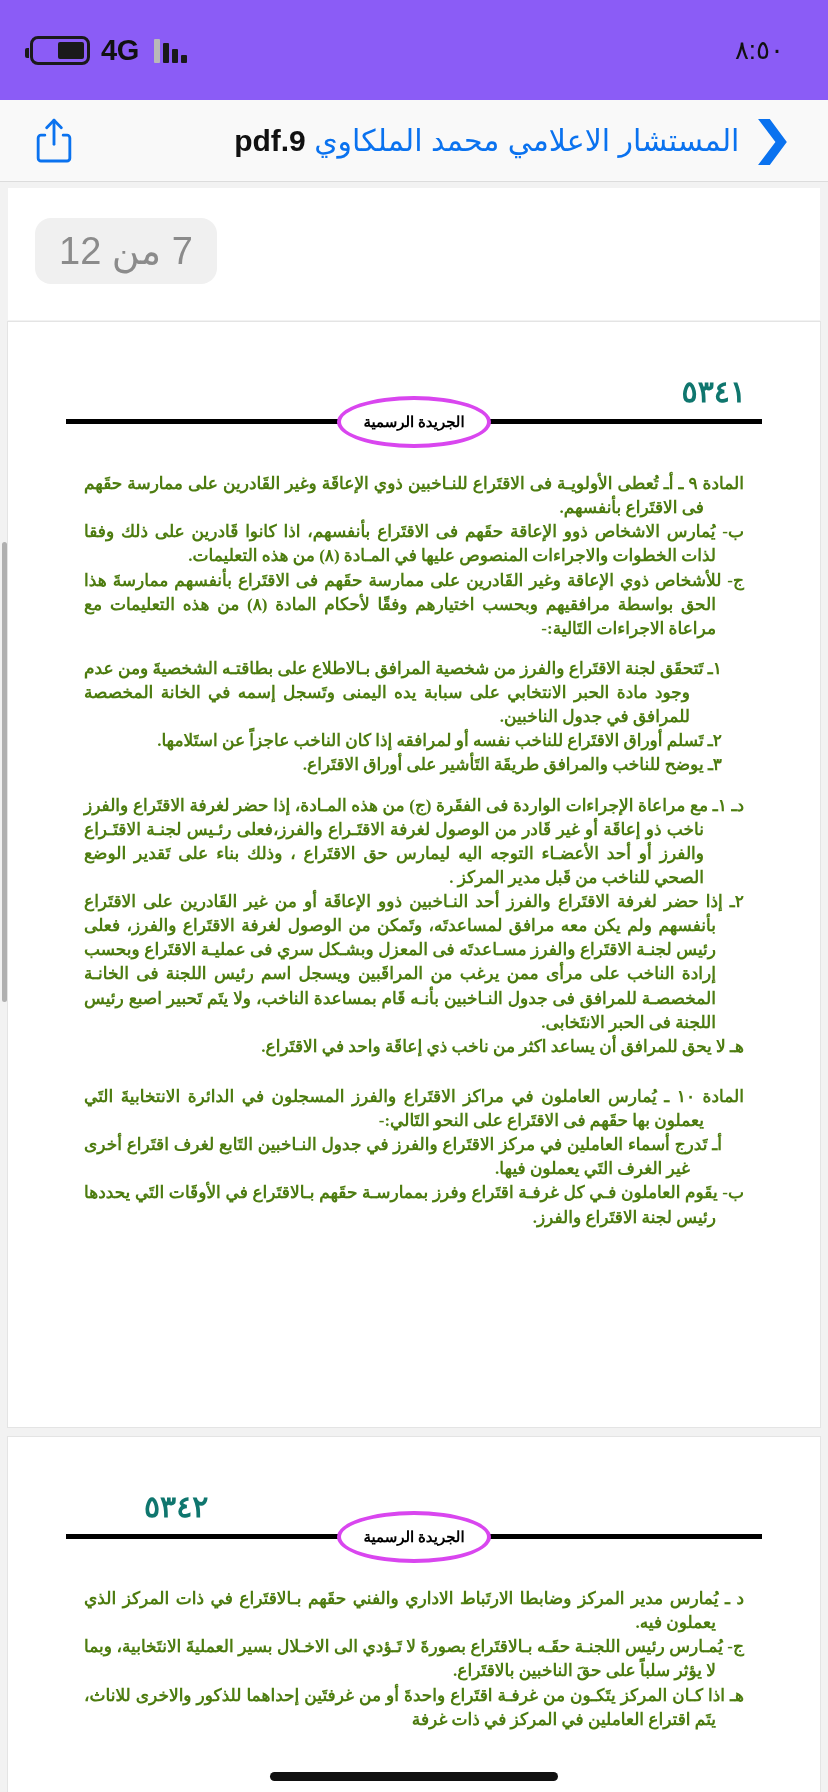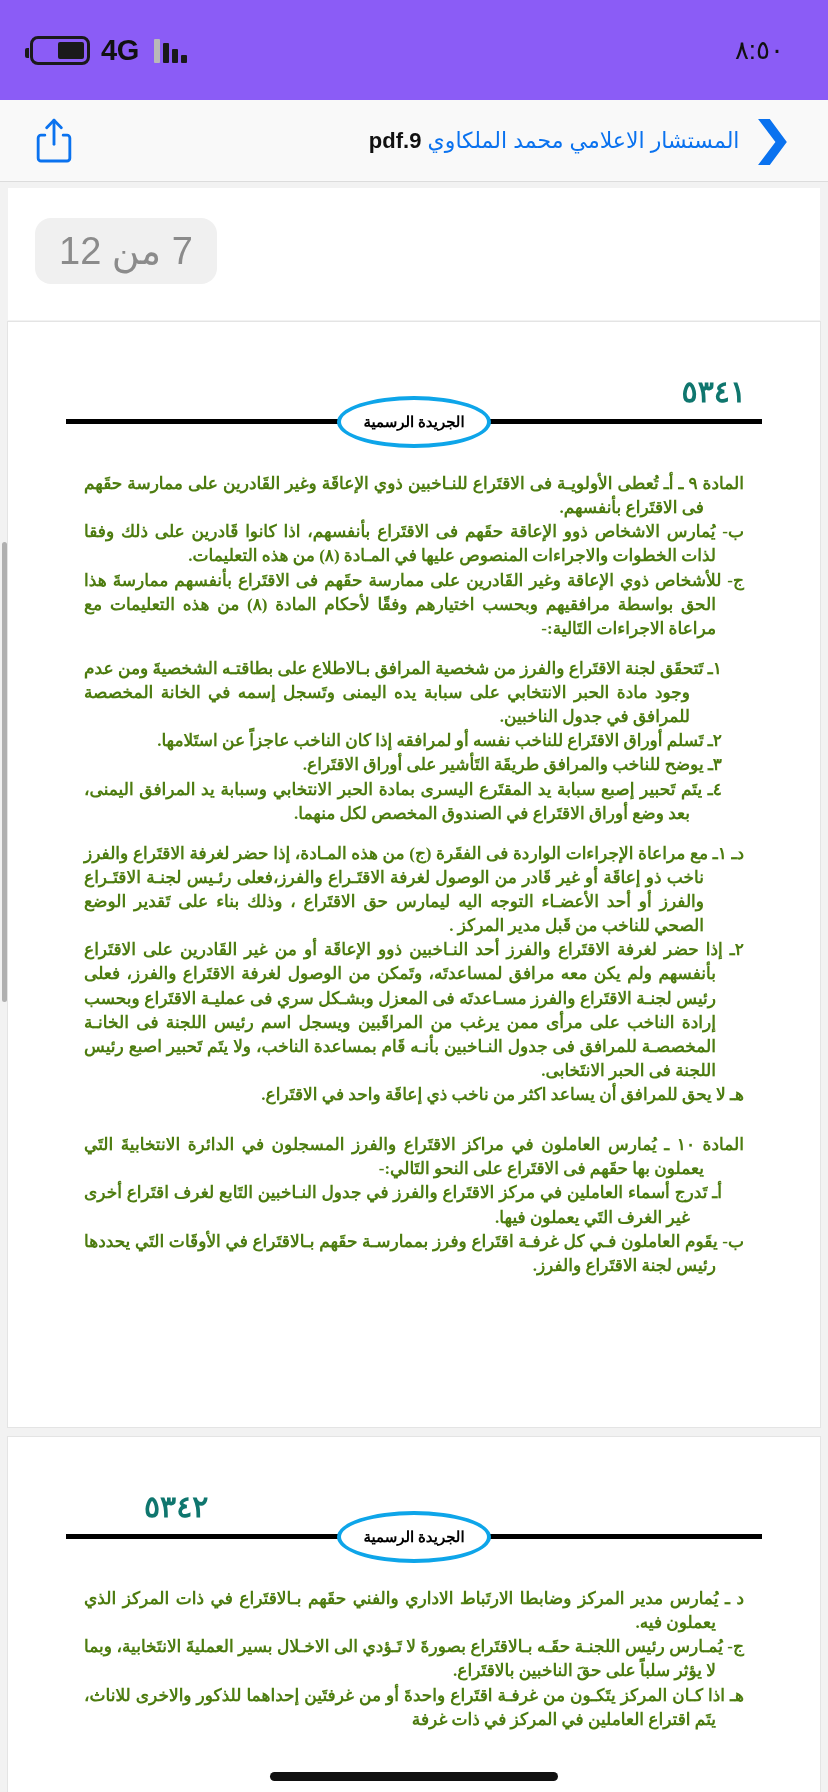--- a/index.html
+++ b/index.html
@@ -99,21 +99,21 @@
   }
   .chevron {
     color: #0a72ef;
     font-size: 46px;
     line-height: 1;
     font-weight: 400;
     transform: scaleX(1.15);
     margin-bottom: 5px;
   }
   .nav-title {
-    font-size: 22px;
+    font-size: 30px;
     direction: rtl;
     white-space: nowrap;
   }
   .nav-title .t-blue { color: #0a72ef; }
   .nav-title .t-black { color: #111; font-weight: 600; }
   .share-icon { width: 40px; height: 50px; display: block; }
 
   
   .doc-area {
     position: relative;
@@ -167,21 +167,21 @@
     height: 5px;
     background: #000;
   }
   .masthead .oval {
     position: absolute;
     top: 12px;
     left: 50%;
     transform: translateX(-50%);
     width: 154px;
     height: 52px;
-    border: 4px solid #0ea5e9;
+    border: 4px solid #d946ef;
     border-radius: 50%;
     background: #fff;
     display: flex;
     align-items: center;
     justify-content: center;
   }
   .masthead .oval span {
     font-family: "Liberation Serif", "DejaVu Serif", serif;
     font-size: 15px;
     color: #000;
@@ -300,21 +300,20 @@
       </div>
 
       <div class="doc-body">
         <p class="indent-3">المادة ٩ ـ أـ تُعطى الأولويـة فى الاقتَراع للنـاخبين ذوي الإعاقَة وغير القَادرين على ممارسة حقَهم فى الاقتَراع بأنفسهم.</p>
         <p class="indent-1">ب- يُمارس الاشخاص ذوو الإعاقة حقَهم فى الاقتَراع بأنفسهم، اذا كانوا قَادرين على ذلك وفقا لذات الخطوات والاجراءات المنصوص عليها في المـادة (٨) من هذه التعليمات.</p>
         <p class="indent-1">ج- للأشخاص ذوي الإعاقة وغير القَادرين على ممارسة حقَهم فى الاقتَراع بأنفسهم ممارسةَ هذا الحق بواسطة مرافقيهم وبحسب اختيارهم وفقًا لأحكام المادة (٨) من هذه التعليمات مع مراعاة الاجراءات التَالية:-</p>
         <div class="spacer-sm"></div>
         <p class="indent-2">١ـ  تَتحقَق لجنة الاقتَراع والفرز من شخصية المرافق بـالاطلاع على بطاقتـه الشخصيةَ ومن عدم وجود مادة الحبر الانتخابي على سبابة يده اليمنى وتَسجل إسمه في الخانة المخصصة للمرافق في جدول الناخبين.</p>
         <p class="indent-2">٢ـ  تَسلم أوراق الاقتَراع للناخب نفسه أو لمرافقه إذا كان الناخب عاجزاً عن استَلامها.</p>
         <p class="indent-2">٣ـ  يوضح للناخب والمرافق طريقَة التَأشير على أوراق الاقتَراع.</p>
-        <p class="indent-2">٤ـ  يتَم تَحبير إصبع سبابة يد المقتَرع اليسرى بمادة الحبر الانتخابي وسبابة يد المرافق اليمنى، بعد وضع أوراق الاقتَراع في الصندوق المخصص لكل منهما.</p>
         <div class="spacer-sm"></div>
         <p class="indent-3">دـ ١ـ  مع مراعاة الإجراءات الواردة فى الفقَرة (ج) من هذه المـادة، إذا حضر لغرفة الاقتَراع والفرز ناخب ذو إعاقَة أو غير قَادر من الوصول لغرفة الاقتَـراع والفرز،فعلى رئـيس لجنـة الاقتَـراع والفرز أو أحد الأعضـاء التوجه اليه ليمارس حق الاقتَراع ، وذلك بناء على تَقدير الوضع الصحي للناخب من قَبل مدير المركز .</p>
         <p class="indent-1">٢ـ إذا حضر لغرفة الاقتَراع والفرز أحد النـاخبين ذوو الإعاقَة أو من غير القَادرين على الاقتَراع بأنفسهم ولم يكن معه مرافق لمساعدتَه، وتَمكن من الوصول لغرفة الاقتَراع والفرز، فعلى رئيس لجنـة الاقتَراع والفرز مسـاعدتَه فى المعزل وبشـكل سري فى عمليـة الاقتَراع وبحسب إرادة الناخب على مرأى ممن يرغب من المراقَبين ويسجل اسم رئيس اللجنة فى الخانـة المخصصـة للمرافق فى جدول النـاخبين بأنـه قَام بمساعدة الناخب، ولا يتَم تَحبير اصبع رئيس اللجنة فى الحبر الانتَخابى.</p>
         <p class="indent-1">هـ لا يحق للمرافق أن يساعد اكثر من ناخب ذي إعاقَة واحد في الاقتَراع.</p>
         <div class="spacer-md"></div>
         <p class="indent-3">المادة ١٠ ـ يُمارس العاملون في مراكز الاقتَراع والفرز المسجلون في الدائرة الانتخابيةَ التَي يعملون بها حقَهم فى الاقتَراع على النحو التَالي:-</p>
         <p class="indent-2">أـ  تَدرج أسماء العاملين في مركز الاقتَراع والفرز في جدول النـاخبين التَابع لغرف اقتَراع أخرى غير الغرف التَي يعملون فيها.</p>
         <p class="indent-1">ب- يقَوم العاملون فـي كل غرفـة اقتَراع وفرز بممارسـة حقَهم بـالاقتَراع في الأوقَات التَي يحددها رئيس لجنة الاقتَراع والفرز.</p>
       </div>
     </div>

